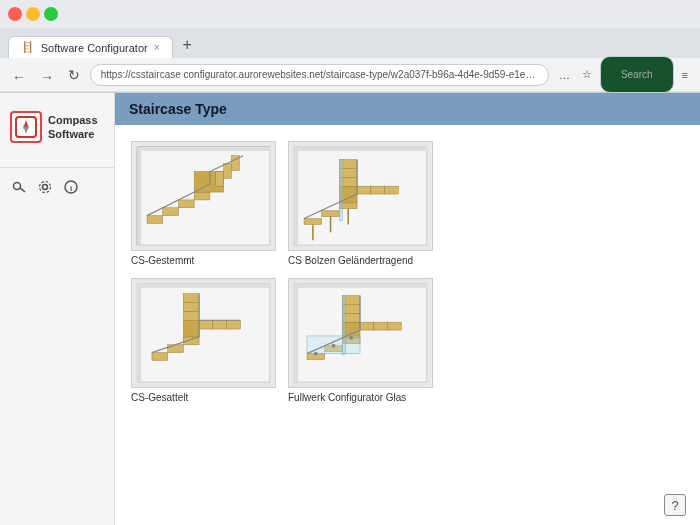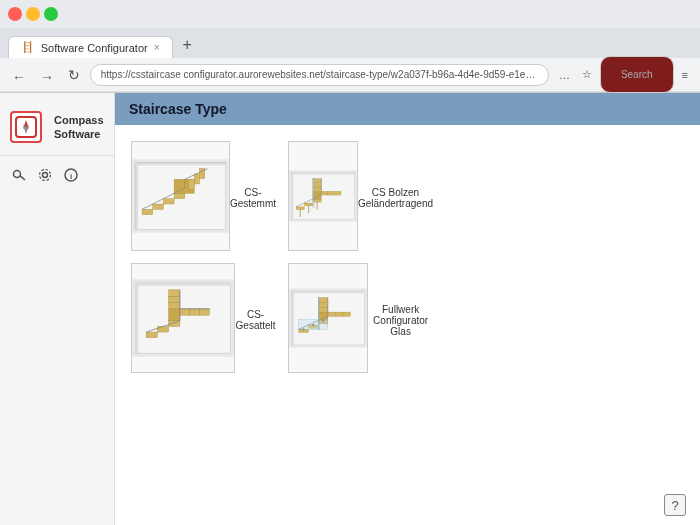--- a/index.html
+++ b/index.html
@@ -22,34 +22,34 @@
     .address-bar { flex: 1; height: 22px; border: 1px solid #ccc; border-radius: 11px; padding: 0 10px; font-size: 10px; color: #555; background: #fff; display: flex; align-items: center; overflow: hidden; }
     .address-text { overflow: hidden; text-overflow: ellipsis; white-space: nowrap; font-size: 10px; }
     .nav-actions { display: flex; gap: 4px; align-items: center; }
     .nav-action-btn { background: none; border: none; cursor: pointer; color: #555; font-size: 11px; padding: 2px 4px; }
 
     
     .app-container { display: flex; height: calc(525px - 90px); }
 
     
     .sidebar { width: 115px; background: #f5f5f5; border-right: 1px solid #ddd; display: flex; flex-direction: column; padding: 10px 0; }
-    .sidebar-logo { display: flex; align-items: center; padding: 8px 10px 12px; gap: 12px; border-bottom: 1px solid #ddd; margin-bottom: 12px; }
+    .sidebar-logo { display: flex; align-items: center; padding: 8px 10px 24px; gap: 6px; border-bottom: 1px solid #ddd; margin-bottom: 12px; }
     .logo-icon { width: 32px; height: 32px; border: 2px solid #d44; border-radius: 4px; display: flex; align-items: center; justify-content: center; color: #d44; font-size: 16px; font-weight: bold; background: #fff; }
     .logo-text { font-size: 12px; font-weight: bold; color: #333; line-height: 1.3; }
     .sidebar-icons { display: flex; gap: 12px; padding: 0 12px; }
     .sidebar-icon-btn { background: none; border: none; cursor: pointer; color: #555; font-size: 14px; }
 
     
     .main-content { flex: 1; background: #fff; display: flex; flex-direction: column; }
     .page-header { background: #7a9cbf; color: #0f172a; padding: 8px 14px; font-size: 14px; font-weight: bold; }
     .content-area { flex: 1; padding: 16px; background: #fff; position: relative; }
 
     
     .staircase-grid { display: grid; grid-template-columns: repeat(2, 145px); gap: 12px; }
-    .staircase-item { display: flex; flex-direction: row; align-items: center; cursor: pointer; }
+    .staircase-item { display: flex; flex-direction: column; align-items: flex-start; cursor: pointer; }
     .staircase-img { width: 145px; height: 110px; border: 1px solid #ccc; background: #f8f8f8; display: flex; align-items: center; justify-content: center; overflow: hidden; }
     .staircase-label { font-size: 10px; color: #333; margin-top: 4px; text-align: center; }
 
     
     .staircase-img svg { width: 100%; height: 100%; }
 
     
     .help-btn { position: absolute; bottom: 12px; right: 14px; width: 22px; height: 22px; border: 1px solid #888; border-radius: 3px; background: #f5f5f5; cursor: pointer; font-size: 13px; color: #555; display: flex; align-items: center; justify-content: center; }
   </style>
 </head>
@@ -74,21 +74,21 @@
   <div class="nav-bar">
     <button class="nav-btn">←</button>
     <button class="nav-btn">→</button>
     <button class="nav-btn">↻</button>
     <div class="address-bar">
       <span class="address-text">https://csstaircase configurator.aurorewebsites.net/staircase-type/w2a037f-b96a-4d4e-9d59-e1e6e58…</span>
     </div>
     <div class="nav-actions">
       <button class="nav-action-btn">…</button>
       <button class="nav-action-btn">☆</button>
-      <button class="nav-action-btn" style="border:1px solid #ccc; border-radius:10px; padding:12px 20px; font-size:10px; color:#aaa; background:#7f1d1d;">Search</button>
+      <button class="nav-action-btn" style="border:1px solid #ccc; border-radius:10px; padding:12px 20px; font-size:10px; color:#aaa; background:#14532d;">Search</button>
       <button class="nav-action-btn">≡</button>
     </div>
   </div>
 </div>
 
 <div class="app-container">
 
   <div class="sidebar">
     <div class="sidebar-logo">
       <div class="logo-icon">

